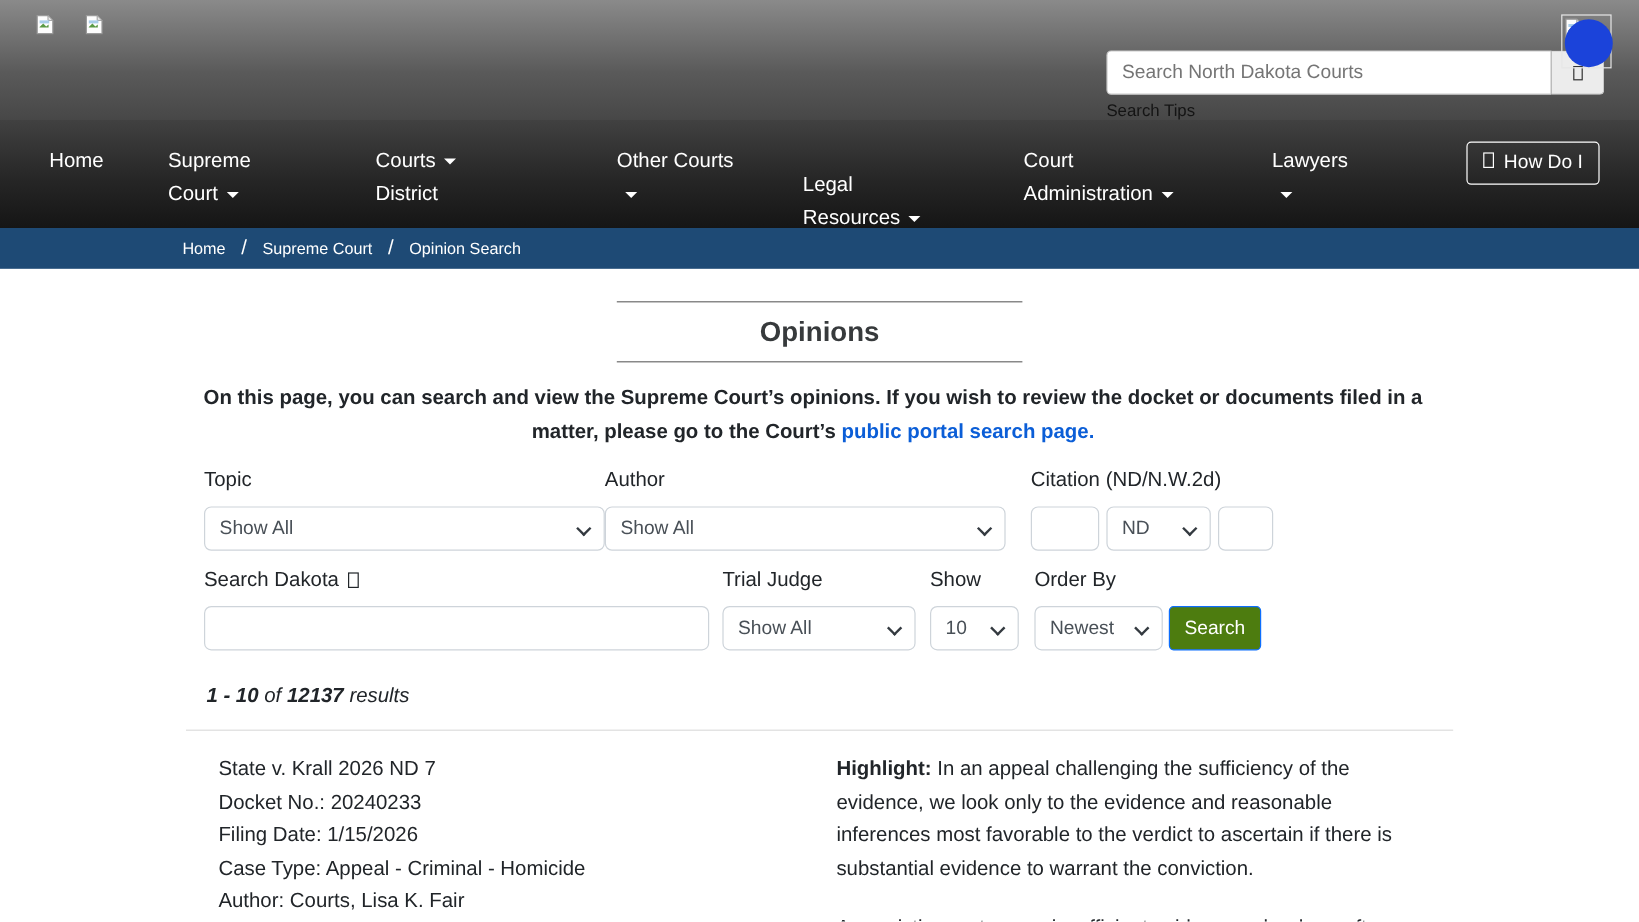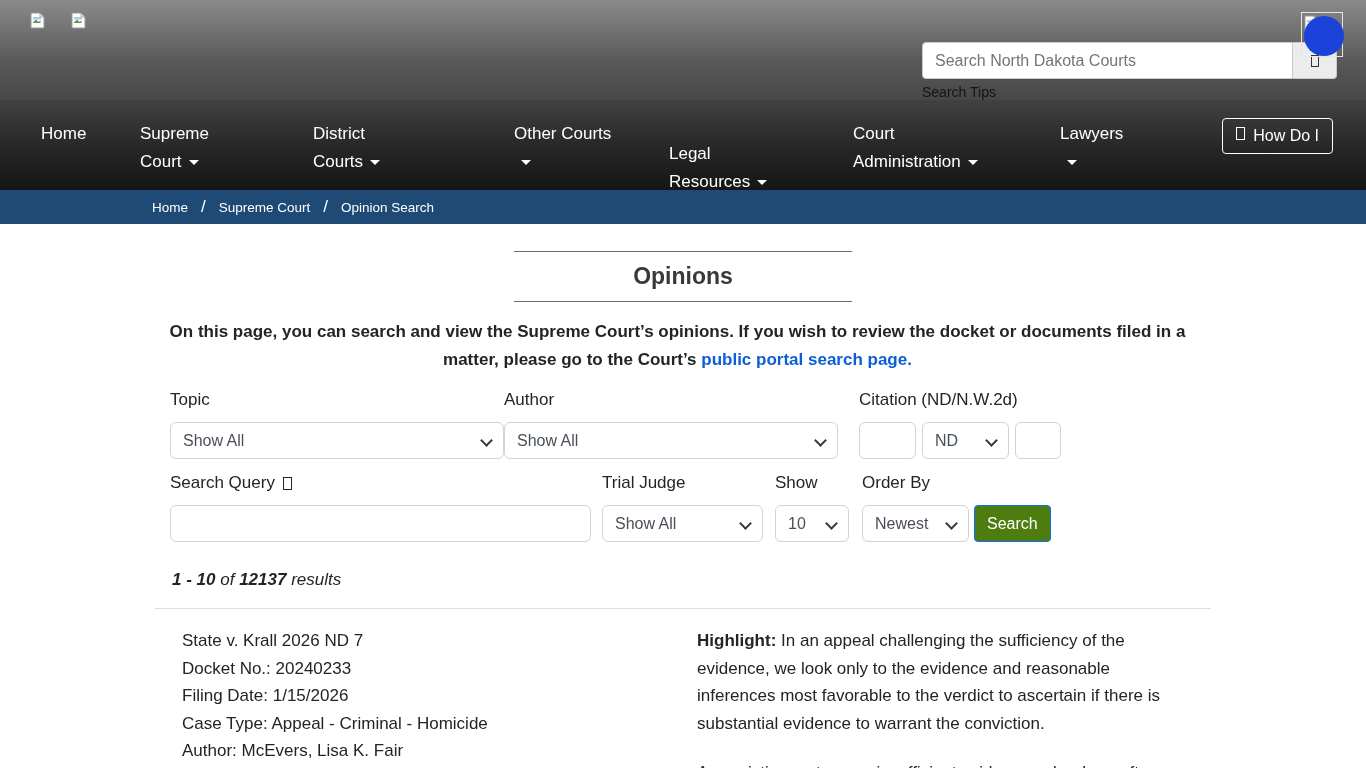--- a/index.html
+++ b/index.html
@@ -146,22 +146,22 @@
 <div class="nav-bar">
   <div class="nav-item nav-i0">
     <div>Home</div>
     <div><span></span></div>
   </div>
   <div class="nav-item nav-i1">
     <div>Supreme</div>
     <div><span>Court</span><span class="nav-caret"></span></div>
   </div>
   <div class="nav-item nav-i2">
+    <div><span>Courts</span><span class="nav-caret"></span></div>
     <div>District</div>
-    <div><span>Courts</span><span class="nav-caret"></span></div>
   </div>
   <div class="nav-item nav-i3">
     <div>Other Courts</div>
     <div><span></span><span class="nav-caret"></span></div>
   </div>
   <div class="nav-item nav-i4">
     <div>Legal</div>
     <div><span>Resources</span><span class="nav-caret"></span></div>
   </div>
   <div class="nav-item nav-i5">
@@ -224,21 +224,21 @@
           </select>
         </div>
         <input class="text-input cit-in-2" type="text" style="">
       </div>
     </div>
   </div>
 
   <div class="form-row row-2">
     <div class="form-group g-query">
       <label class="form-label">
-        <span>Search Query</span>
+        <span>Search Dakota</span>
         <span class="tofu"></span>
       </label>
       <input class="text-input" type="text" style="">
     </div>
     <div class="form-group g-judge">
       <label class="form-label">Trial Judge</label>
       <div class="select-wrap">
         <select>
           <option>Show All</option>
         </select>
@@ -271,21 +271,21 @@
   </div>
 
   <div class="divider"></div>
 
   <div class="result-row">
     <div class="result-left">
       <div class="case-title">State v. Krall 2026 ND 7</div>
       <div>Docket No.: 20240233</div>
       <div>Filing Date: 1/15/2026</div>
       <div>Case Type: Appeal - Criminal - Homicide</div>
-      <div>Author: McEvers, Lisa K. Fair</div>
+      <div>Author: Courts, Lisa K. Fair</div>
     </div>
     <div class="result-right">
       <p>
         <strong>Highlight:</strong>
         <span>In an appeal challenging the sufficiency of the evidence, we look only to the evidence and reasonable inferences most favorable to the verdict to ascertain if there is substantial evidence to warrant the conviction.</span>
       </p>
       <p class="hl-more">A conviction rests upon insufficient evidence only when, after</p>
     </div>
   </div>
 

